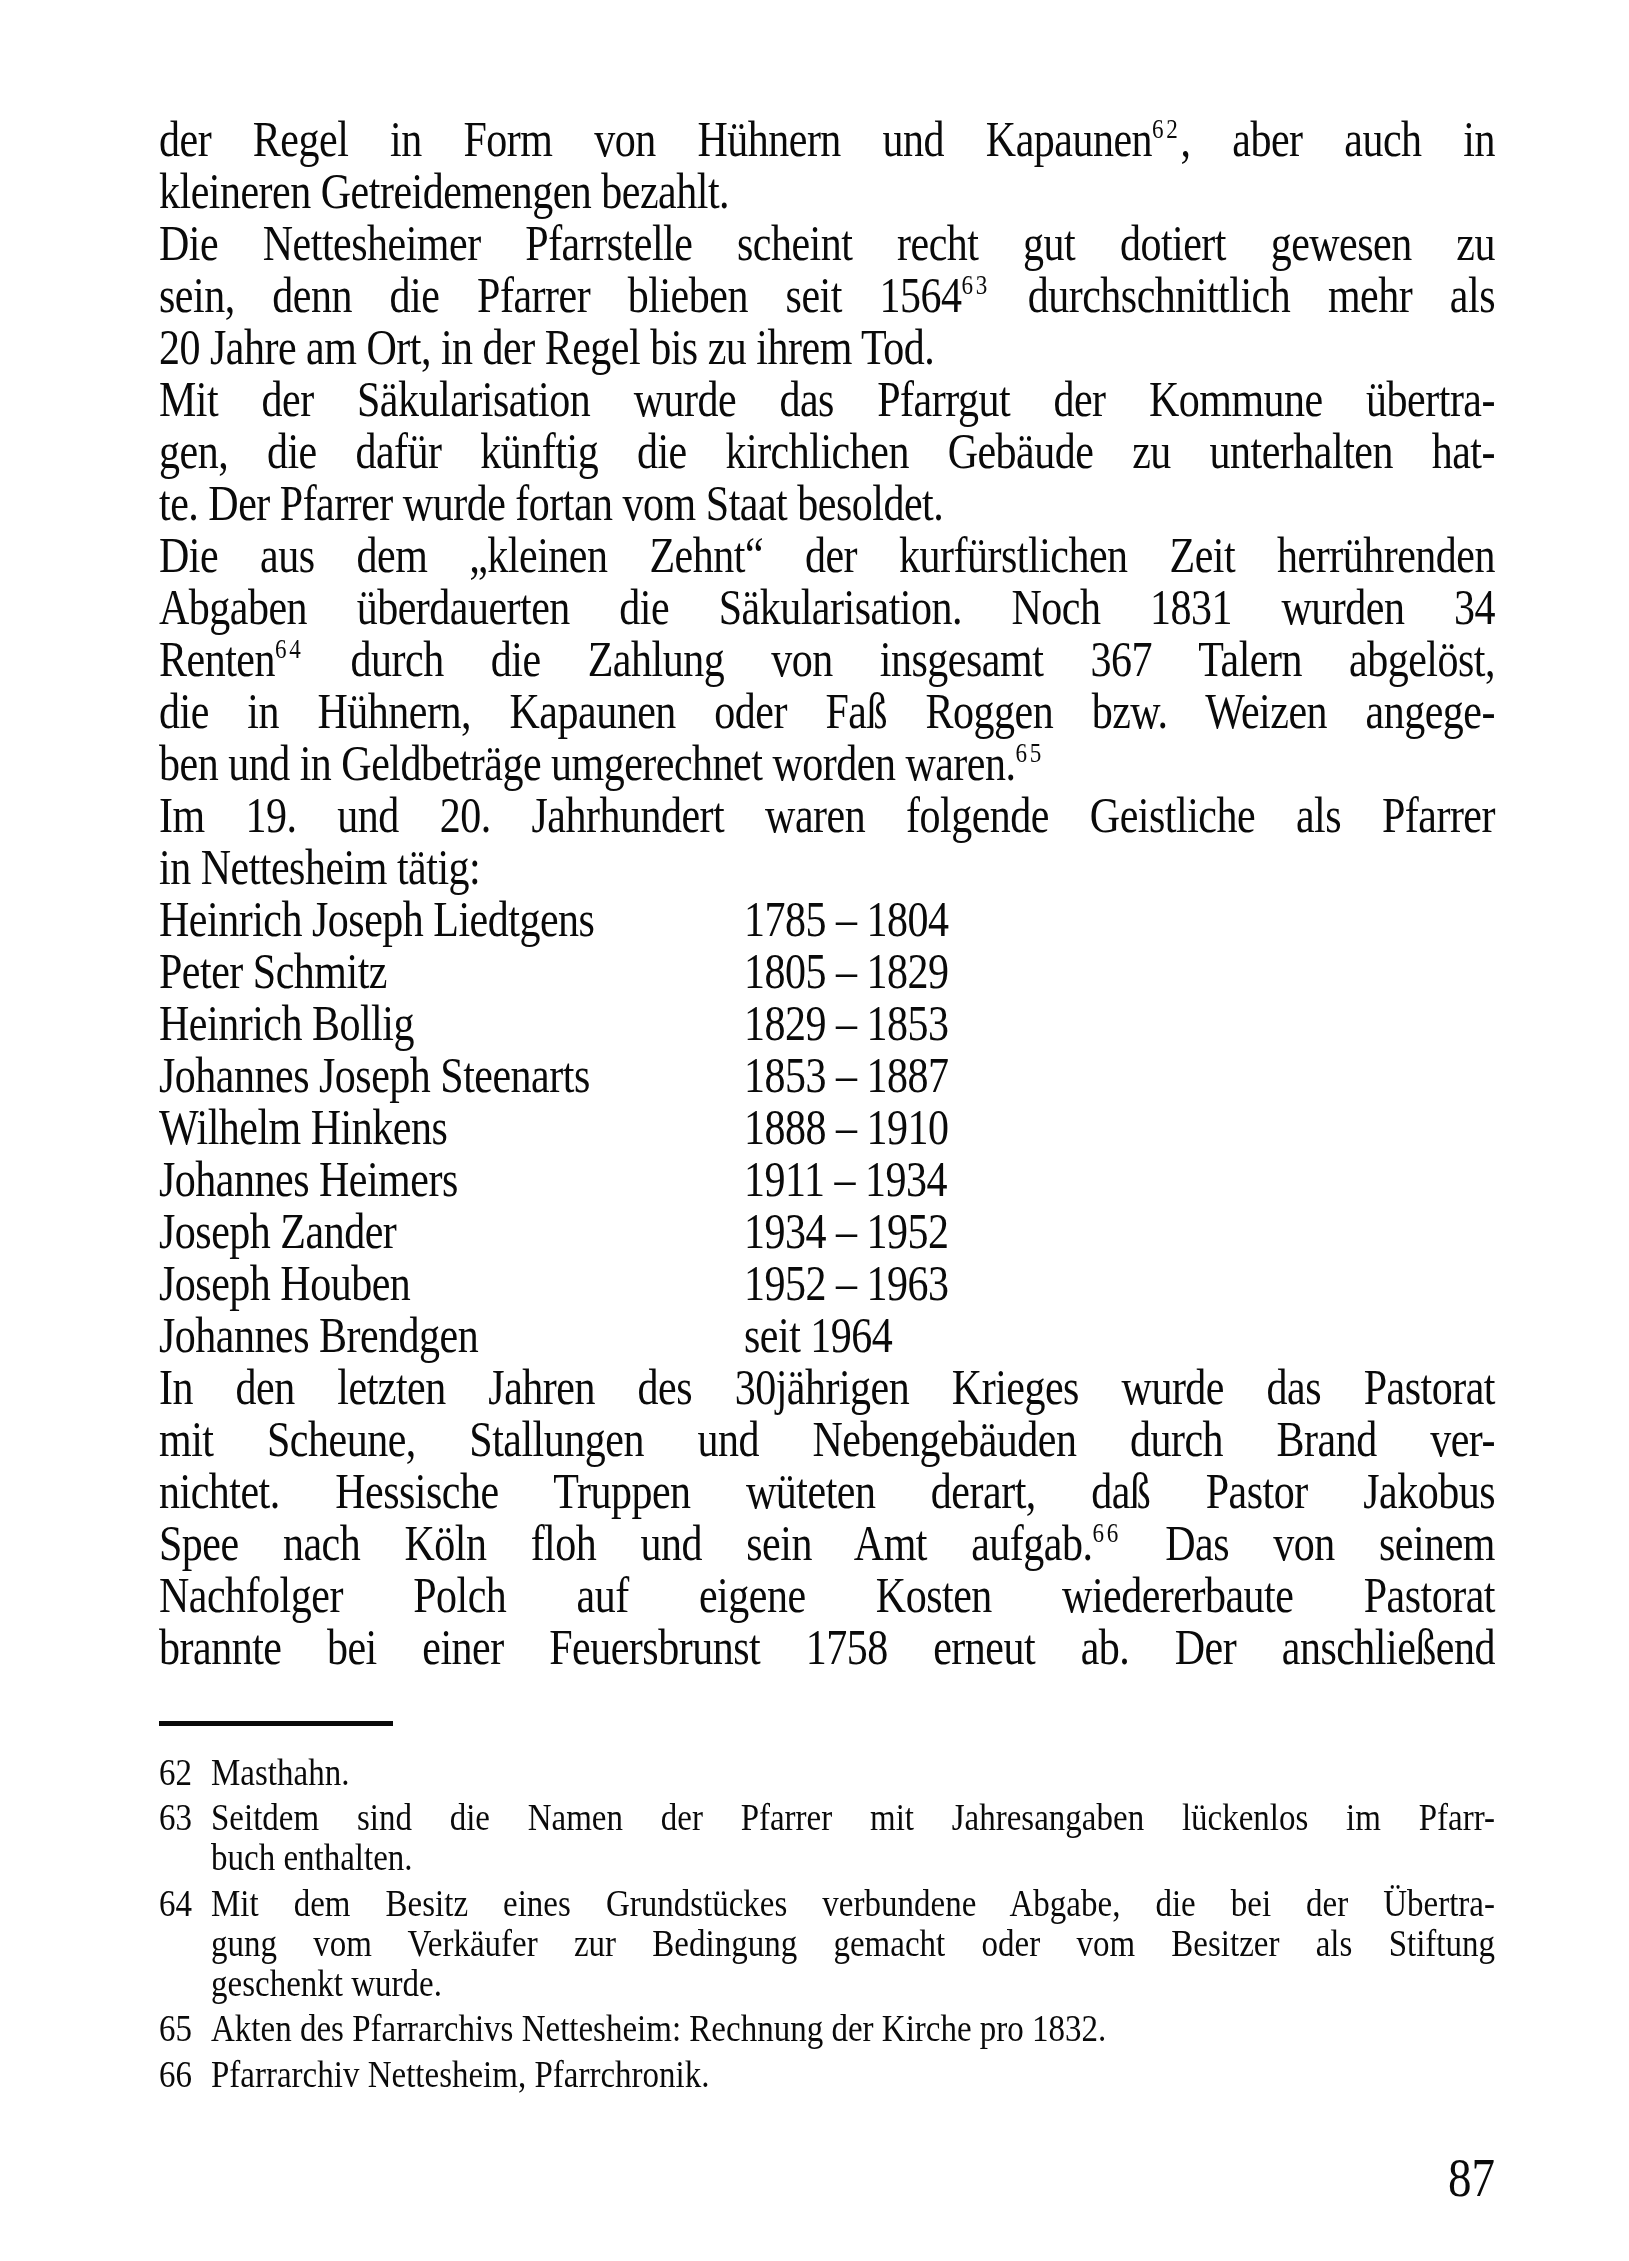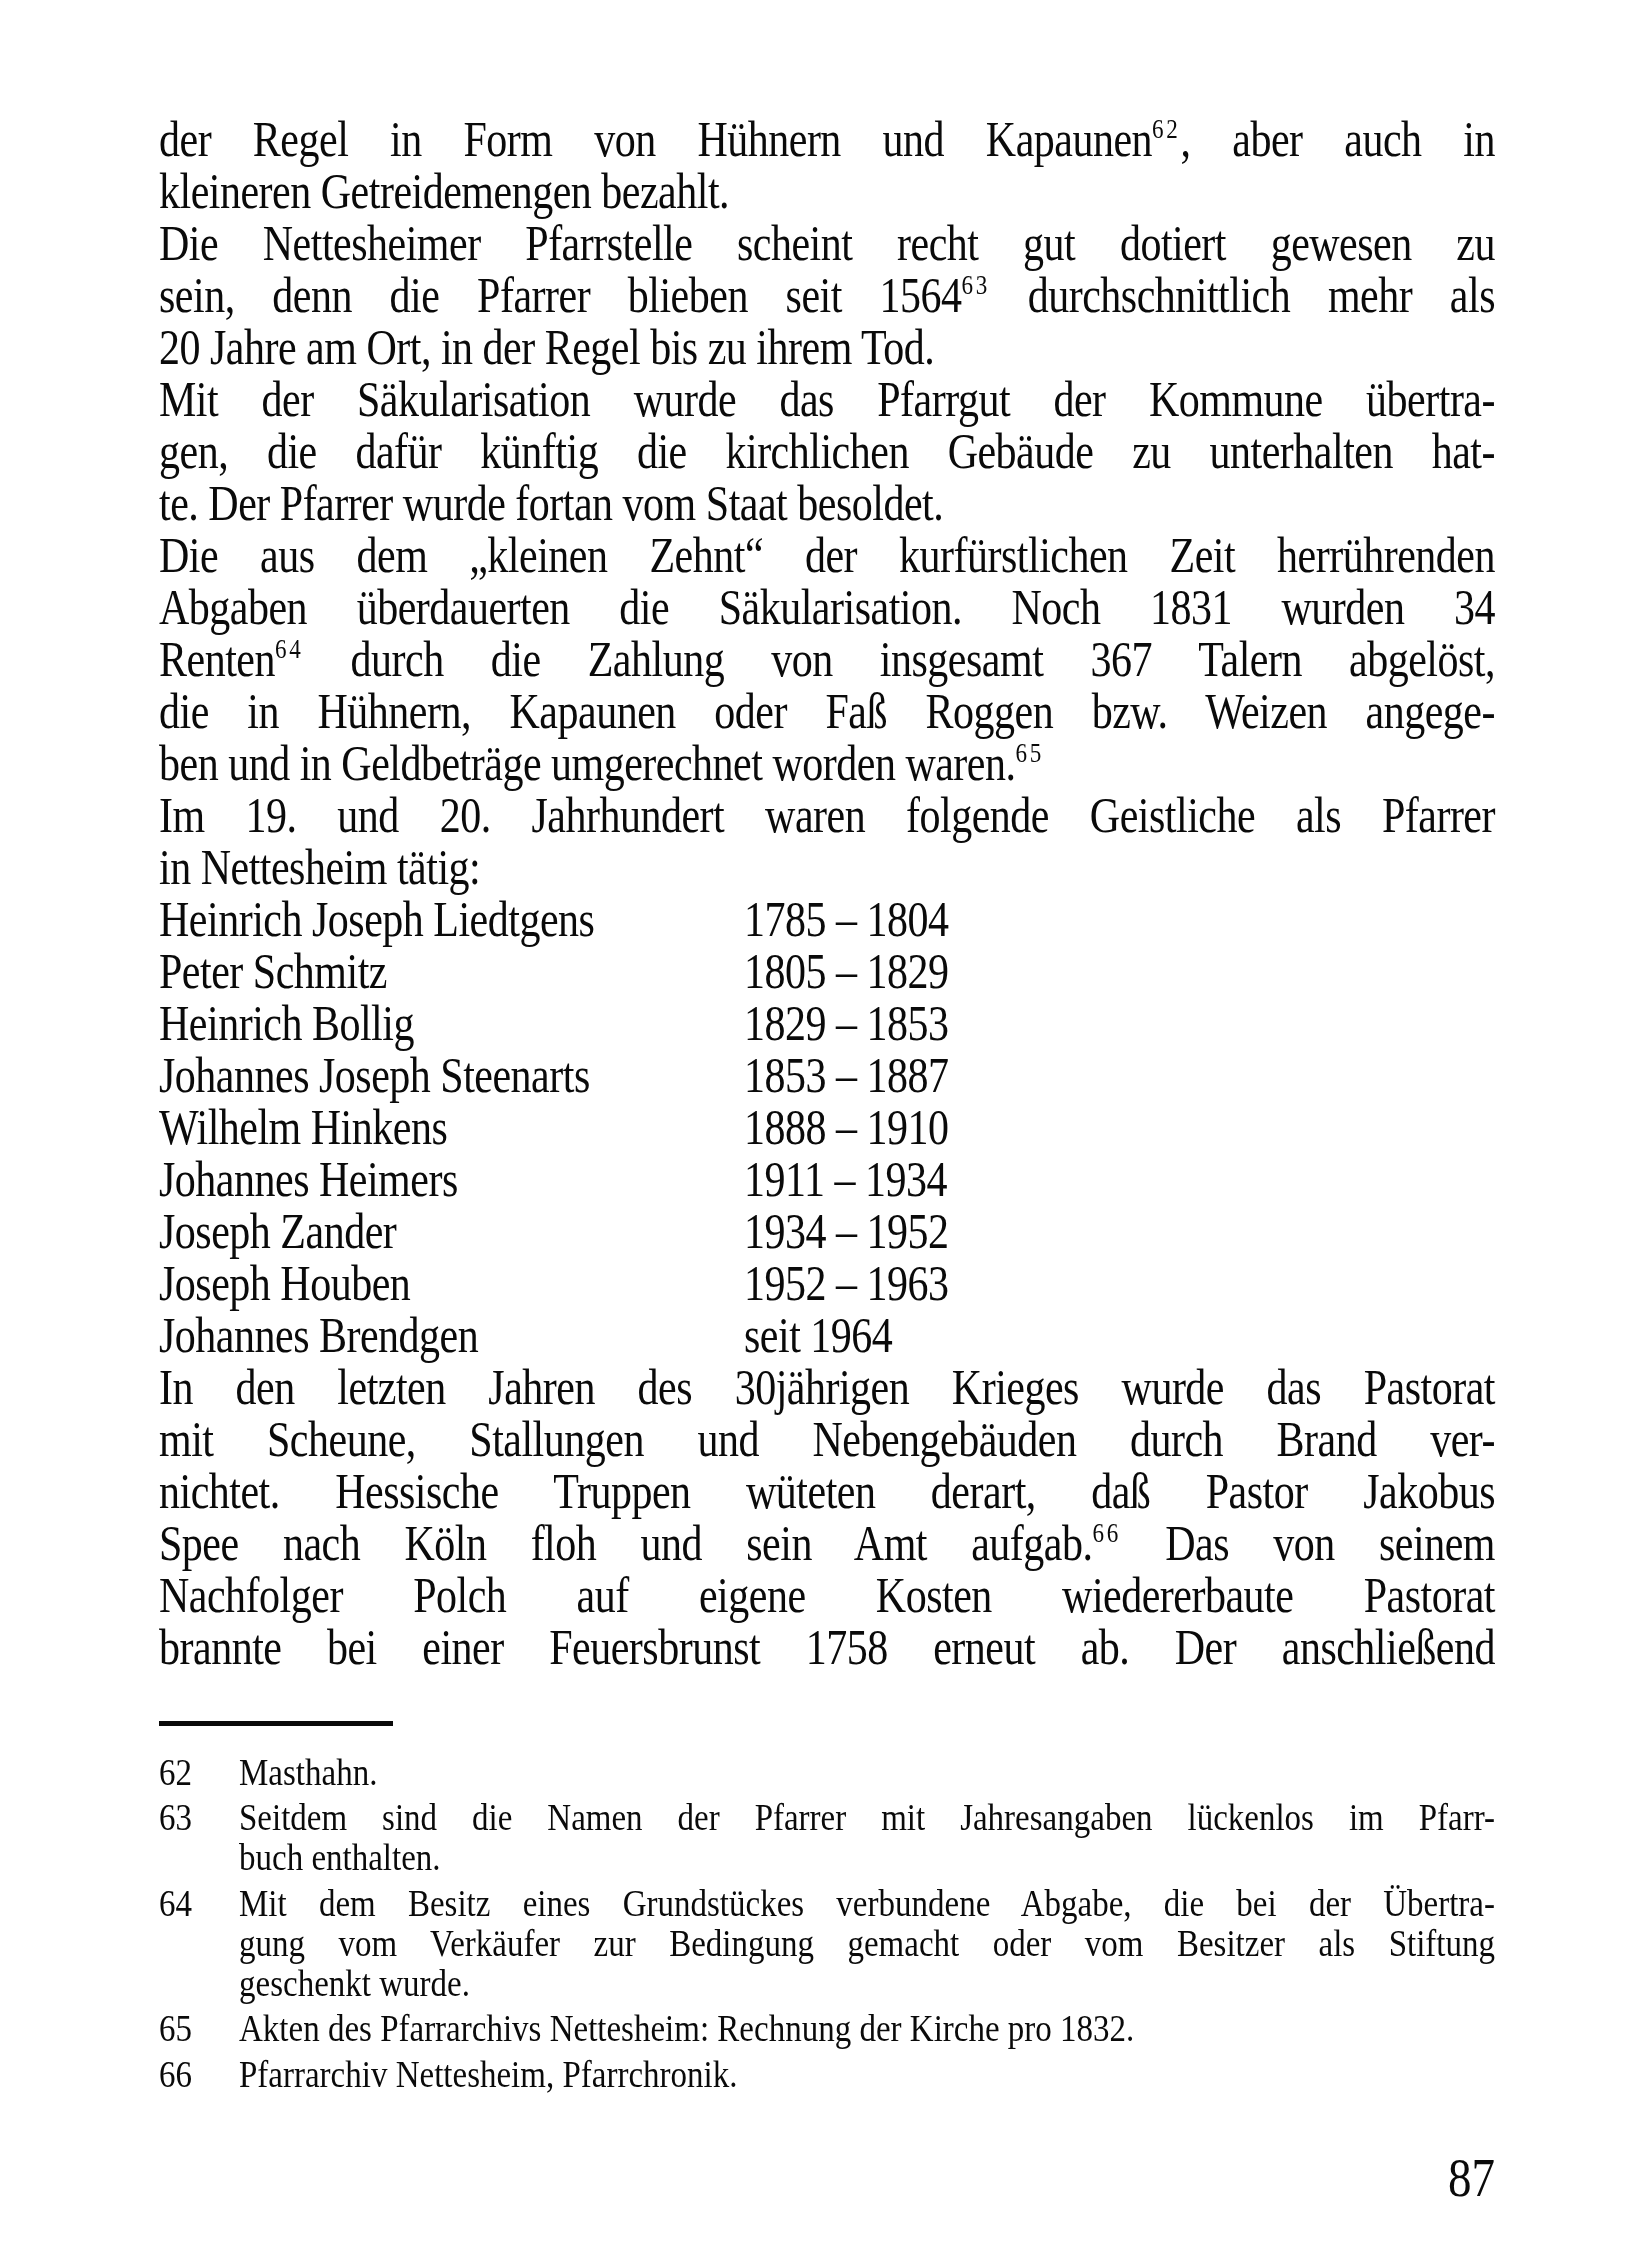--- a/index.html
+++ b/index.html
@@ -67,21 +67,21 @@
   .fn-num {
     position: absolute;
     left: 0;
     top: 0;
     height: 40px;
     line-height: 40px;
     font-size: 33px;
     transform: scaleY(1.18);
     transform-origin: 0 74%;
   }
-  .fn-lines { margin-left: 80px; }
+  .fn-lines { margin-left: 52px; }
   .fn-line {
     height: 40px;
     line-height: 40px;
     font-size: 33px;
     transform: scaleY(1.18);
     transform-origin: 0 74%;
   }
   .fn-line.j {
     text-align: justify;
     text-align-last: justify;

